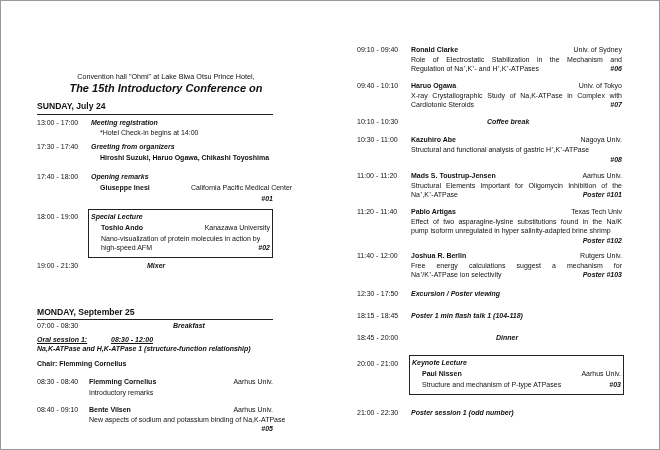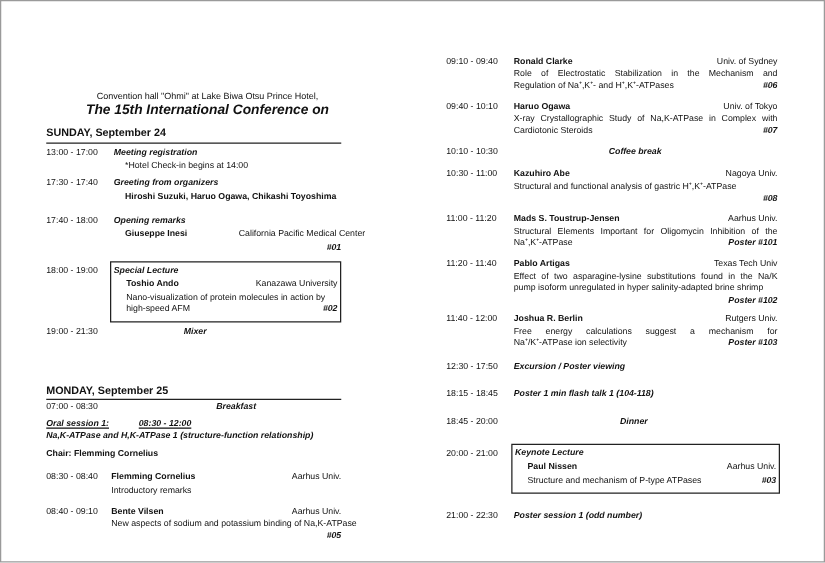--- a/index.html
+++ b/index.html
@@ -15,24 +15,24 @@
     .i { font-style: italic; }
     .u { text-decoration: underline; }
     .time { position: absolute; font-size: 7px; white-space: nowrap; }
     .box { position: absolute; border: 1px solid #222; }
   </style>
 </head>
 <body>
 
 <div class="page">
 
-  <div class="title" style="top:81px;">The 15th International Conference on</div>
+  <div class="title" style="top:81px;">The 15th Introductory Conference on</div>
   <div class="venue" style="top:71px;">Convention hall "Ohmi" at Lake Biwa Otsu Prince Hotel,</div>
 
-  <div class="day" style="left:36px; top:100px;">SUNDAY, September 24</div>
+  <div class="day" style="left:36px; top:100px;">SUNDAY, July 24</div>
   <div class="rule" style="left:36px; top:113px; width:236px;"></div>
 
   <div class="time" style="left:36px; top:118px;">13:00 - 17:00</div>
   <div class="abs t b i" style="left:90px; top:117px;">Meeting registration</div>
   <div class="abs t" style="left:99px; top:127px;">*Hotel Check-in begins at 14:00</div>
 
   <div class="time" style="left:36px; top:142px;">17:30 - 17:40</div>
   <div class="abs t b i" style="left:90px; top:141px;">Greeting from organizers</div>
   <div class="abs t b" style="left:99px; top:152px;">Hiroshi Suzuki, Haruo Ogawa, Chikashi Toyoshima</div>
 

